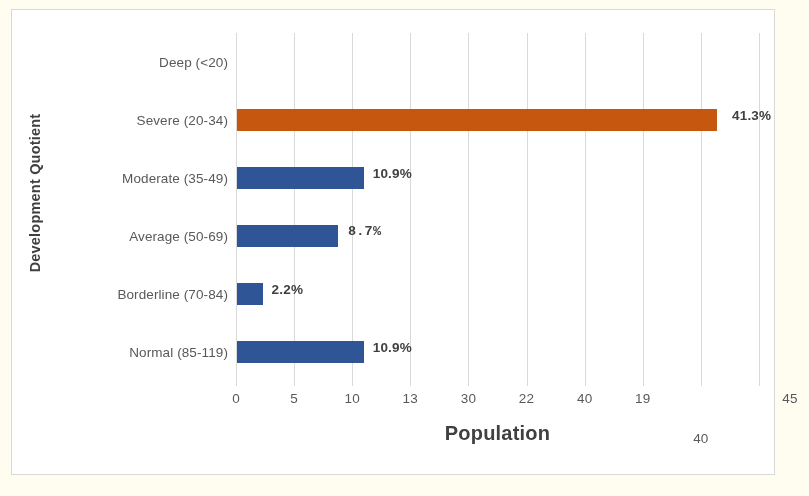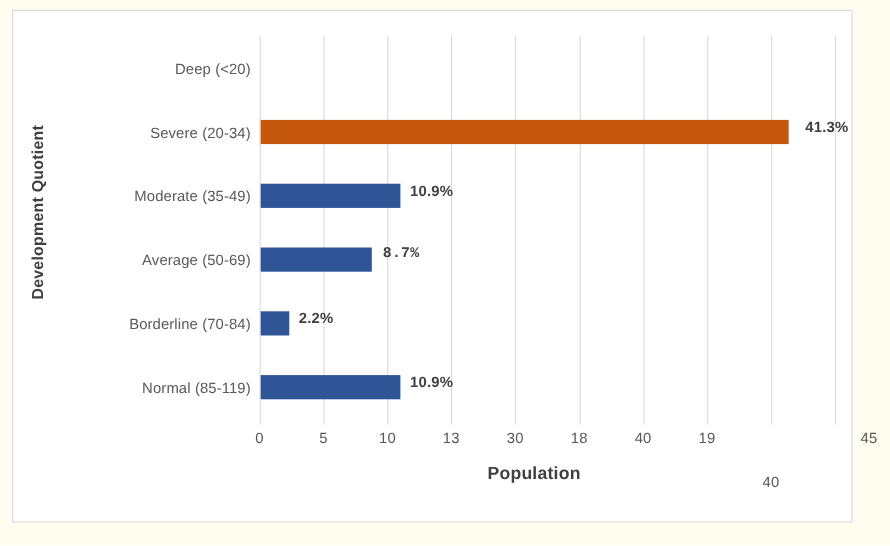--- a/index.html
+++ b/index.html
@@ -104,25 +104,25 @@
     position: absolute;
     left: -16px;
     top: 23px;
     width: 232px;
     height: 348px;
   }
 
   
   #x-axis-title {
     position: absolute;
-    left: 212px;
+    left: 224px;
     width: 523px;
     top: 412px;
     text-align: center;
-    font-size: 16px;
+    font-size: 20px;
     font-weight: bold;
     color: #404040;
     letter-spacing: 0.2px;
   }
 
   #y-axis-title {
     position: absolute;
     left: -62px;
     top: 175px;
     width: 170px;
@@ -161,21 +161,21 @@
       <div class="tick-mark" style="left: 116.222px;"></div>
       <div class="tick-label" style="left: 116.222px;">10</div>
       <div class="gridline" style="left: 174.333px;"></div>
       <div class="tick-mark" style="left: 174.333px;"></div>
       <div class="tick-label" style="left: 174.333px;">13</div>
       <div class="gridline" style="left: 232.444px;"></div>
       <div class="tick-mark" style="left: 232.444px;"></div>
       <div class="tick-label" style="left: 232.444px;">30</div>
       <div class="gridline" style="left: 290.556px;"></div>
       <div class="tick-mark" style="left: 290.556px;"></div>
-      <div class="tick-label" style="left: 290.556px;">18</div>
+      <div class="tick-label" style="left: 290.556px;">22</div>
       <div class="gridline" style="left: 348.667px;"></div>
       <div class="tick-mark" style="left: 348.667px;"></div>
       <div class="tick-label" style="left: 348.667px;">40</div>
       <div class="gridline" style="left: 406.778px;"></div>
       <div class="tick-mark" style="left: 406.778px;"></div>
       <div class="tick-label" style="left: 406.778px;">19</div>
       <div class="gridline" style="left: 464.889px;"></div>
       <div class="tick-mark" style="left: 464.889px;"></div>
       <div class="tick-label" style="left: 464.889px; margin-top: 40px;">40</div>
       <div class="gridline" style="left: 523px;"></div>

